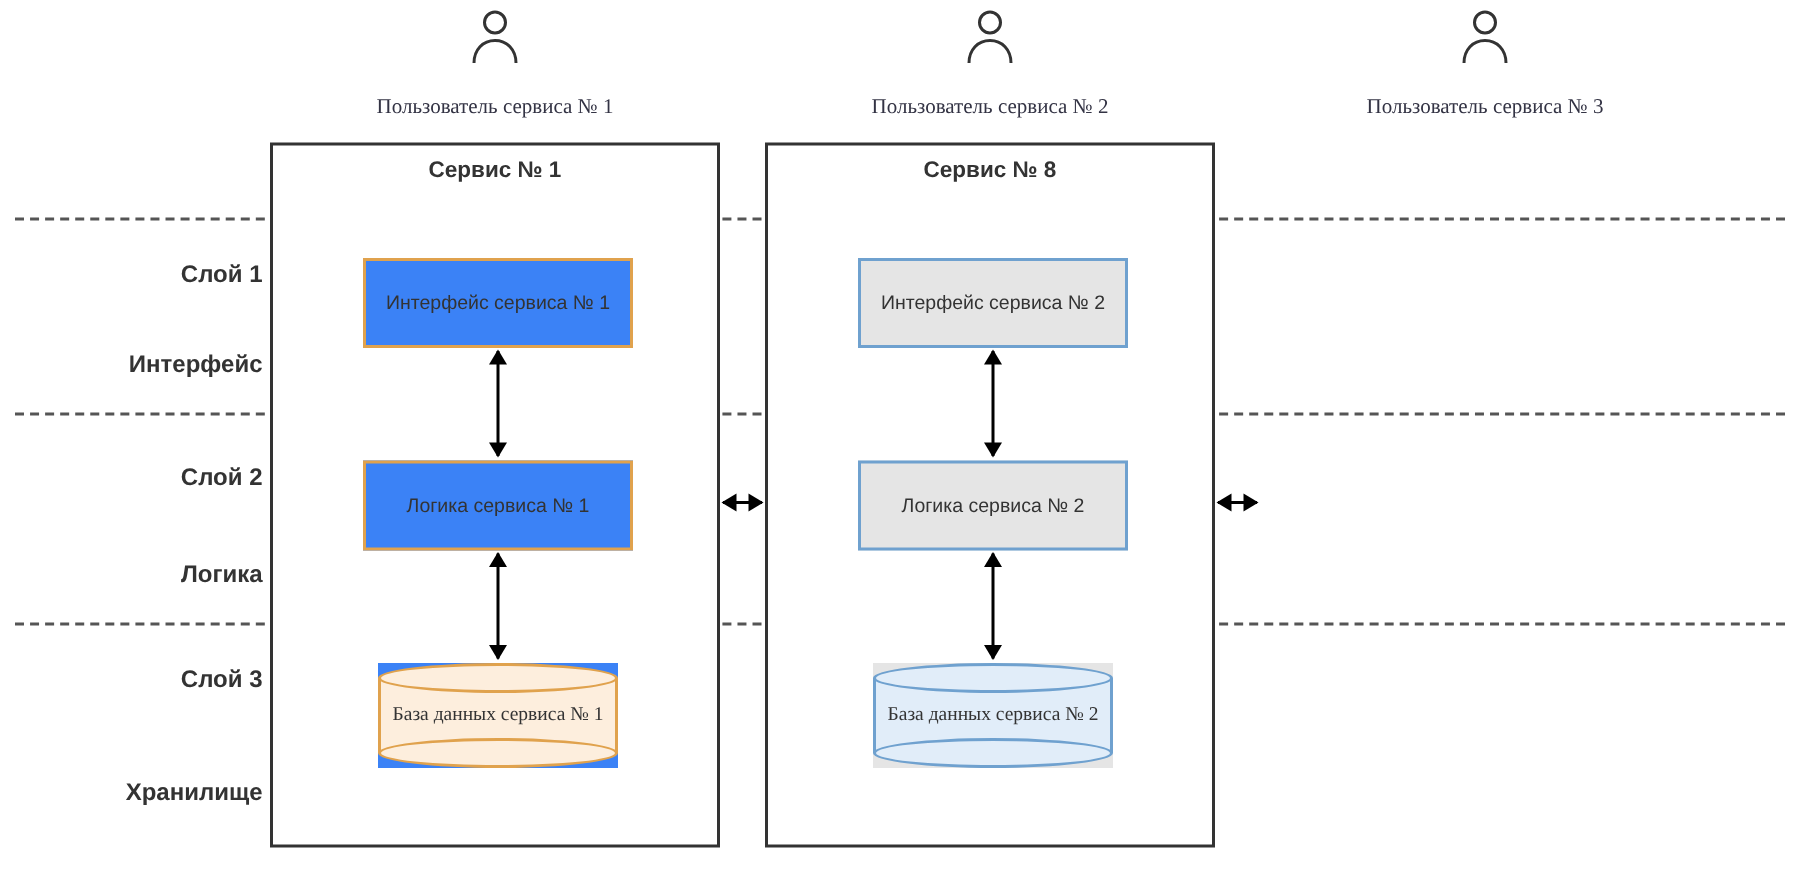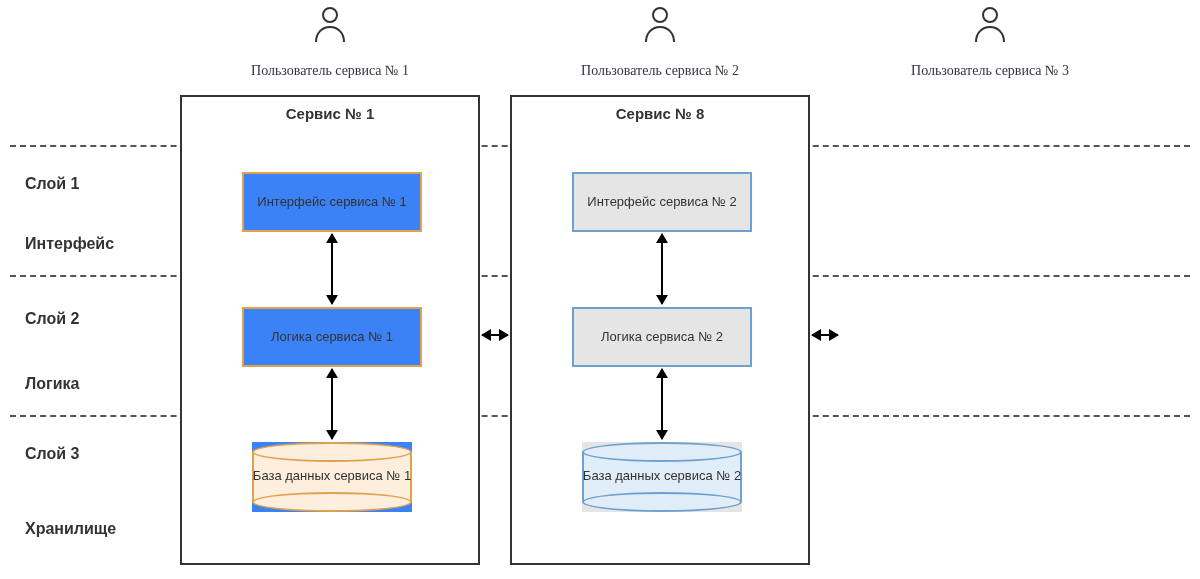--- a/index.html
+++ b/index.html
@@ -23,20 +23,21 @@
   }
 
   
   .layer-label {
     position: absolute;
     left: 25px;
     width: 150px;
     font-size: 16px;
     font-weight: bold;
     color: #333;
+    text-align: right;
   }
 
   
   .user {
     position: absolute;
     top: 5px;
     width: 300px;
     text-align: center;
   }
   .user .cap {
@@ -78,20 +79,21 @@
     line-height: 1.3;
     padding: 4px;
   }
 
   
   .db {
     position: absolute;
     left: 70px;
     width: 160px;
     height: 70px;
+    font-family: Liberation Serif, serif;
   }
   .db .body {
     position: absolute;
     top: 10px; left: 0; right: 0; bottom: 10px;
     border-left: 2px solid;
     border-right: 2px solid;
   }
   .db .top, .db .bottom {
     position: absolute;
     left: 0; right: 0;

